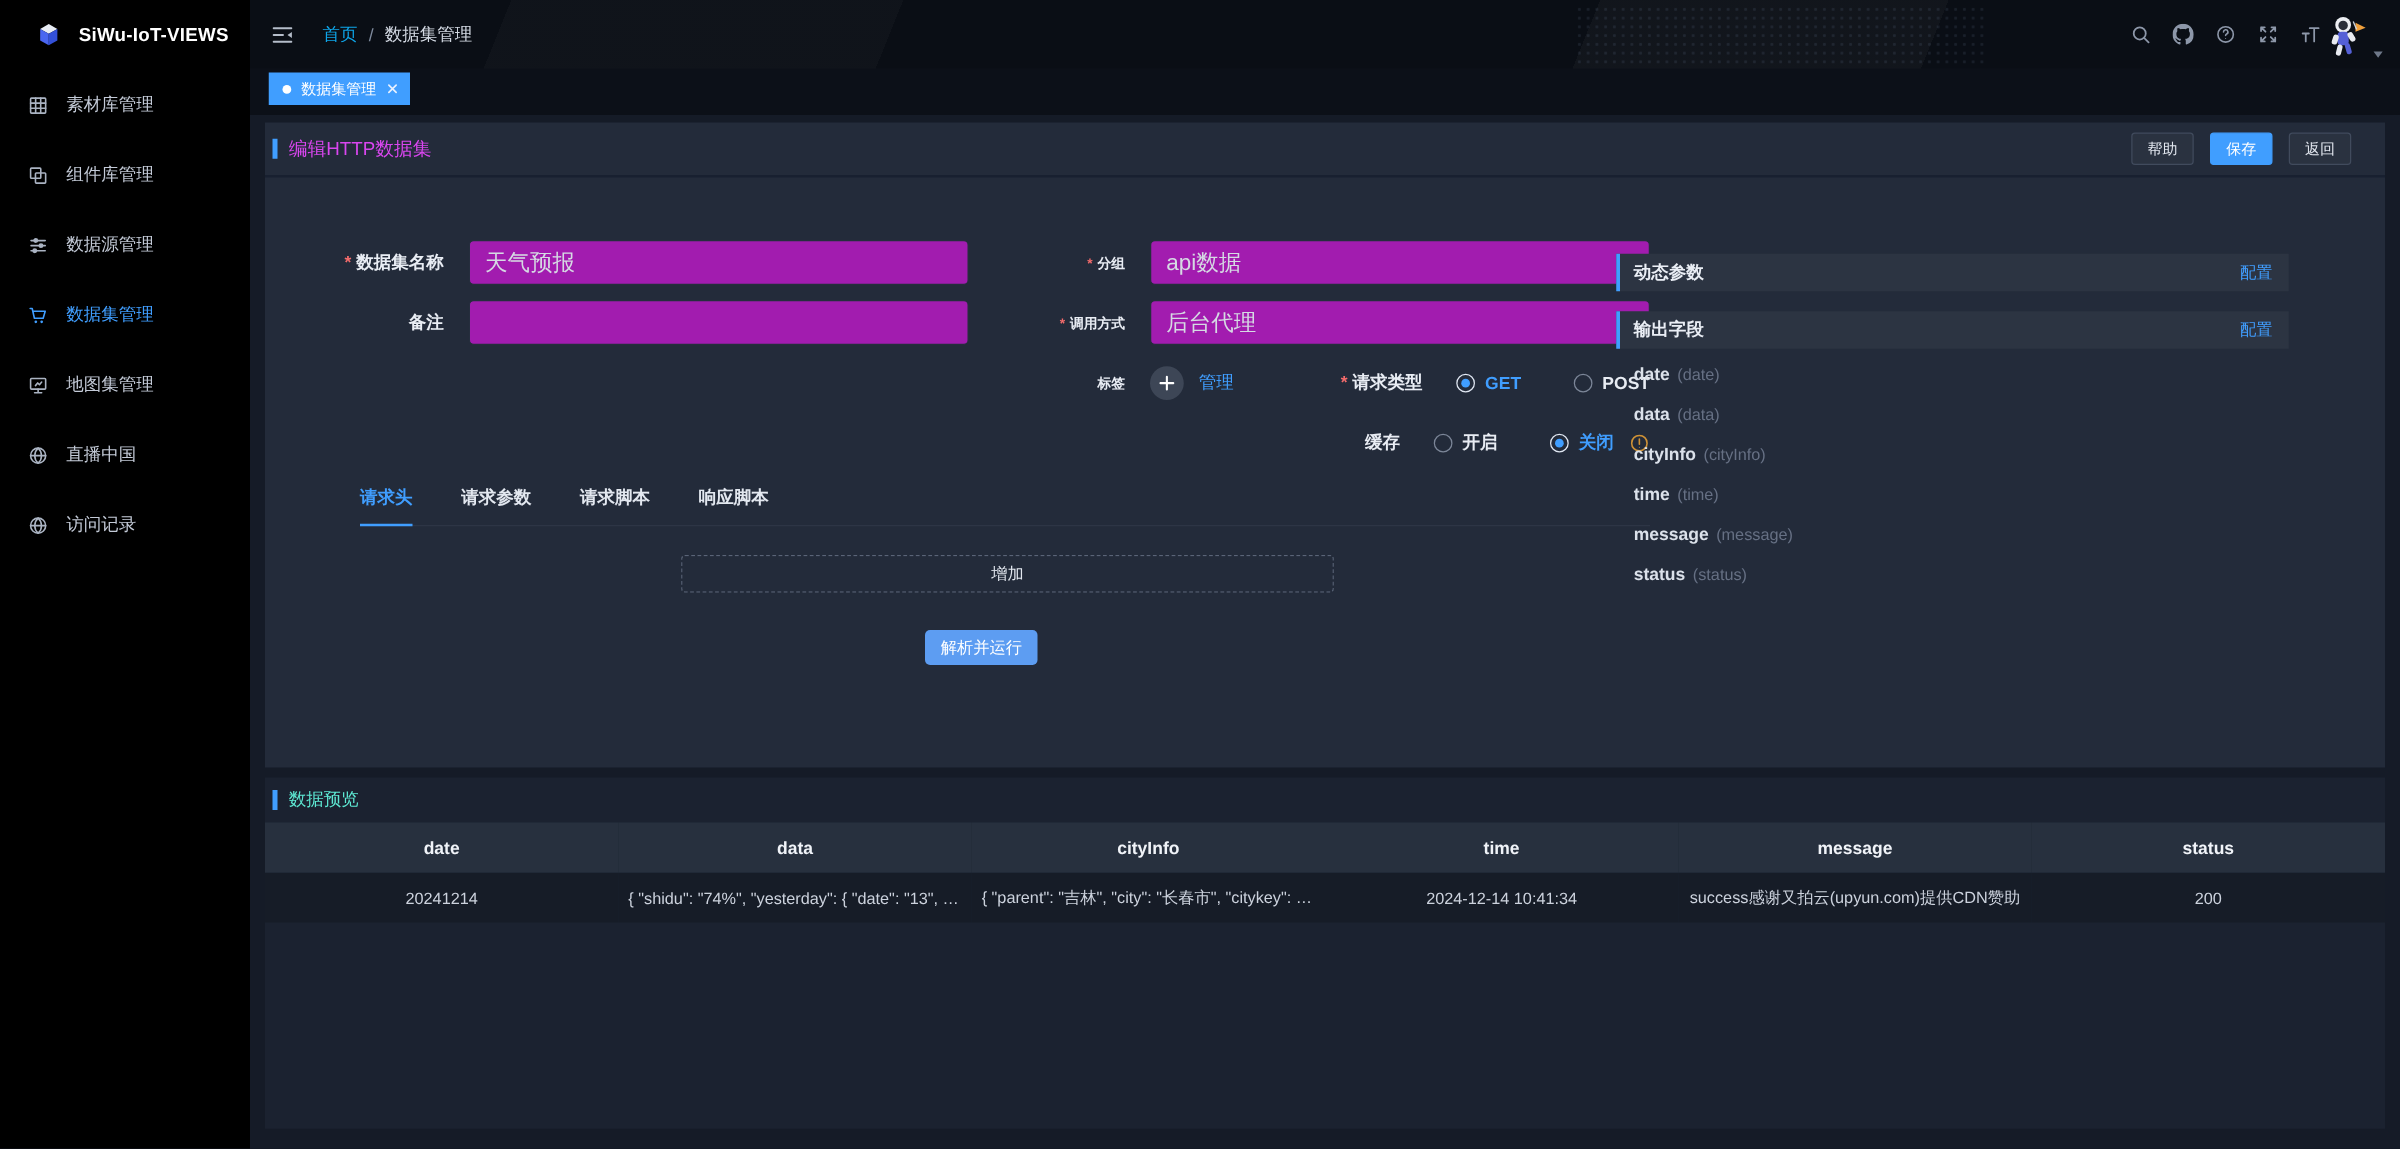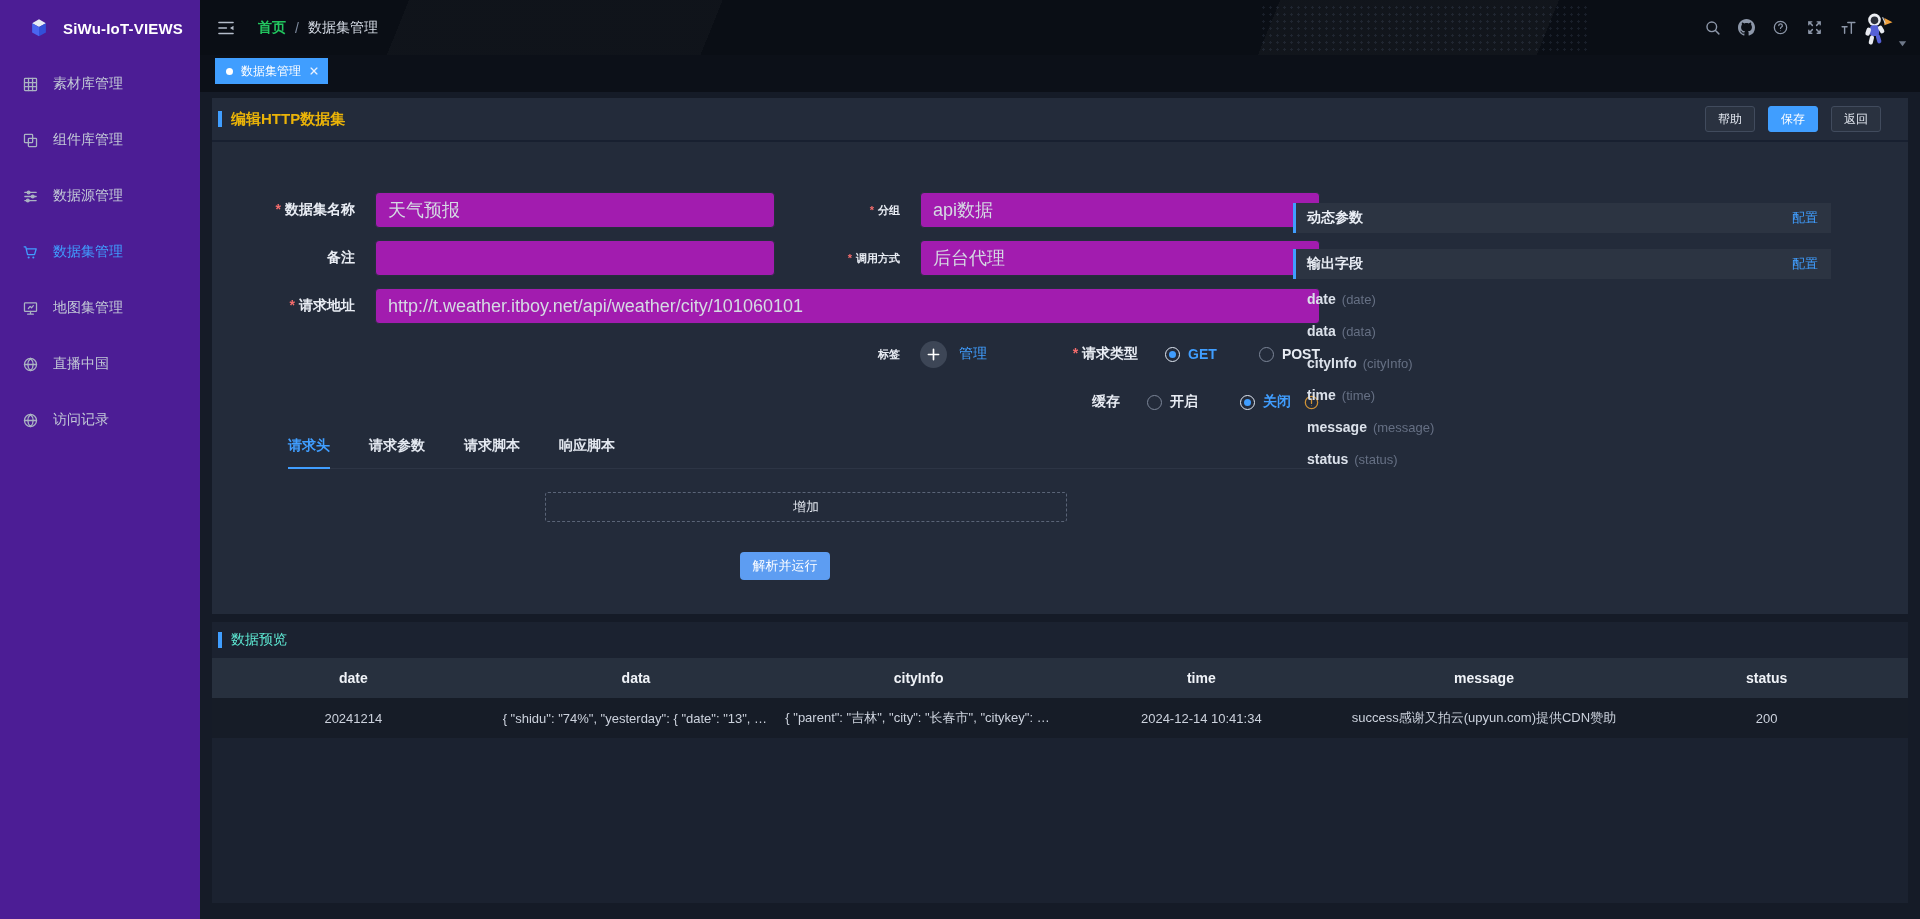--- a/index.html
+++ b/index.html
@@ -1,61 +1,61 @@
 <!DOCTYPE html>
 <html><head>
 <meta charset="utf-8">
 <style>
   * { box-sizing: border-box; }
   html,body { margin:0; padding:0; width:1920px; height:919px; overflow:hidden;
     background:#141924; font-family:"Liberation Sans","DejaVu Sans",sans-serif; }
   .app { display:flex; width:1920px; height:919px; }
 
   
-  .sidebar { width:200px; height:100%; background:#4c1d95; flex-shrink:0; }
+  .sidebar { width:200px; height:100%; background:#000000; flex-shrink:0; }
   .logo-row { height:56px; display:flex; align-items:center; padding-left:28px; gap:13px; cursor:pointer; }
   .logo-icon { width:22px; height:22px; display:block; }
   .logo-title { color:#ffffff; font-weight:bold; font-size:15px; letter-spacing:.2px; }
   .side-item { height:56px; display:flex; align-items:center; padding-left:22px; gap:14px;
     color:#c3cad7; font-size:14px; cursor:pointer; }
   .side-icon { width:17px; height:17px; color:#aab3c2; display:block; }
   .side-item.active, .side-item.active .side-icon { color:#409eff; }
 
   
   .main { flex:1; display:flex; flex-direction:column; min-width:0; }
 
   .top-header { height:55px; background:#0a0e15; display:flex; align-items:center;
     padding:0 12px 0 16px; position:relative; overflow:hidden; }
   .top-header::before { content:''; position:absolute; right:330px; top:4px; width:330px; height:47px;
     background-image:radial-gradient(#2b3443 1px, transparent 1.4px); background-size:7px 7px; opacity:.45; }
   .top-header::after { content:''; position:absolute; inset:0;
     background:linear-gradient(112deg, transparent 12%, rgba(255,255,255,.022) 12% 30%, transparent 30%, transparent 62%, rgba(255,255,255,.03) 62% 78%, transparent 78%); pointer-events:none; }
   .collapse-btn { width:20px; height:20px; color:#b6bec c; color:#b5bdca; cursor:pointer; z-index:1; }
   .breadcrumb { display:flex; align-items:center; gap:9px; margin-left:22px; font-size:14px; z-index:1; }
-  .bc-home { color:#22c55e; cursor:pointer;font-weight:bold; }
+  .bc-home { color:#0ea5e9; cursor:pointer; }
   .bc-sep { color:#7f8b9e; }
   .bc-cur { color:#d4dae4; }
   .top-actions { margin-left:auto; display:flex; align-items:center; gap:17px; z-index:1; }
   .top-icon { width:17px; height:17px; color:#8d97a9; cursor:pointer; display:block; }
   .avatar { width:36px; height:38px; cursor:pointer; display:block; margin-left:4px; }
   .caret { width:11px; height:11px; color:#6e7889; cursor:pointer; align-self:flex-end; margin-bottom:6px; }
 
   .tabbar { height:37px; background:#0c1018; display:flex; align-items:flex-start; padding:3px 0 0 15px; }
   .tab { height:26px; background:#409eff; color:#fff; display:flex; align-items:center; gap:8px;
     padding:0 9px 0 11px; font-size:12px; cursor:pointer; }
   .tab-dot { width:7px; height:7px; border-radius:50%; background:#ffffff; }
   .tab-close { width:10px; height:10px; color:#e8f1ff; display:block; cursor:pointer; }
 
   .content { flex:1; background:#151b27; padding:6px 12px 16px 12px; display:flex; flex-direction:column; gap:8px; overflow:hidden; }
 
   
   .card { background:#232b3a; height:516px; position:relative; flex-shrink:0; }
   .card-head { height:44px; display:flex; align-items:center; padding:0 27px 0 6px; border-bottom:2px solid #182030; }
   .blue-bar { width:4px; height:16px; background:#409eff; margin-right:9px; flex-shrink:0; }
-  .card-title { color:#eab308; font-size:15px; font-weight:bold; }
+  .card-title { color:#d946ef; font-size:15px; font-weight:normal; }
   .head-actions { margin-left:auto; display:flex; gap:13px; }
   .btn { height:26px; padding:0 12px; font-size:12px; border-radius:3px; cursor:pointer;
     font-family:inherit; }
   .btn.ghost { background:#2a3240; border:1px solid #414b5d; color:#e2e7ef; }
   .btn.primary { background:#409eff; border:1px solid #409eff; color:#fff; }
 
   .card-body { padding-top:50px; }
   .form-row { display:flex; align-items:center; margin-bottom:12px; height:36px; position:relative; width:1108px;justify-content:flex-end; }
   .lbl { width:143px; text-align:right; margin-right:20px; font-size:14px; font-weight:bold; color:#e9edf4; flex-shrink:0; }
   .lbl2 { width:125px; text-align:right; margin-right:20px; font-size:11px; font-weight:bold; color:#e9edf4; flex-shrink:0; }
@@ -315,24 +315,20 @@
             <label class="lbl"><span>备注</span></label>
             <input class="ctl w400" value="" style="">
             <label class="lbl2"><span class="star"></span><span>调用方式</span></label>
             <div class="ctl w400 select">
               <span>后台代理</span>
               <span class="chev"></span>
             </div>
           </div>
 
           
-          <div class="form-row">
-            <label class="lbl"><span class="star"></span><span>请求地址</span></label>
-            <input class="ctl w945" value="http://t.weather.itboy.net/api/weather/city/101060101" style="">
-          </div>
 
           
           <div class="form-row">
             <label class="lbl"><span class="star"></span><span>请求类型</span></label>
             <div class="radio-group">
 
             <div class="radio-opt selected">
                   <span class="radio-dot"></span>
                   <span class="radio-label">GET</span>
                 </div>

